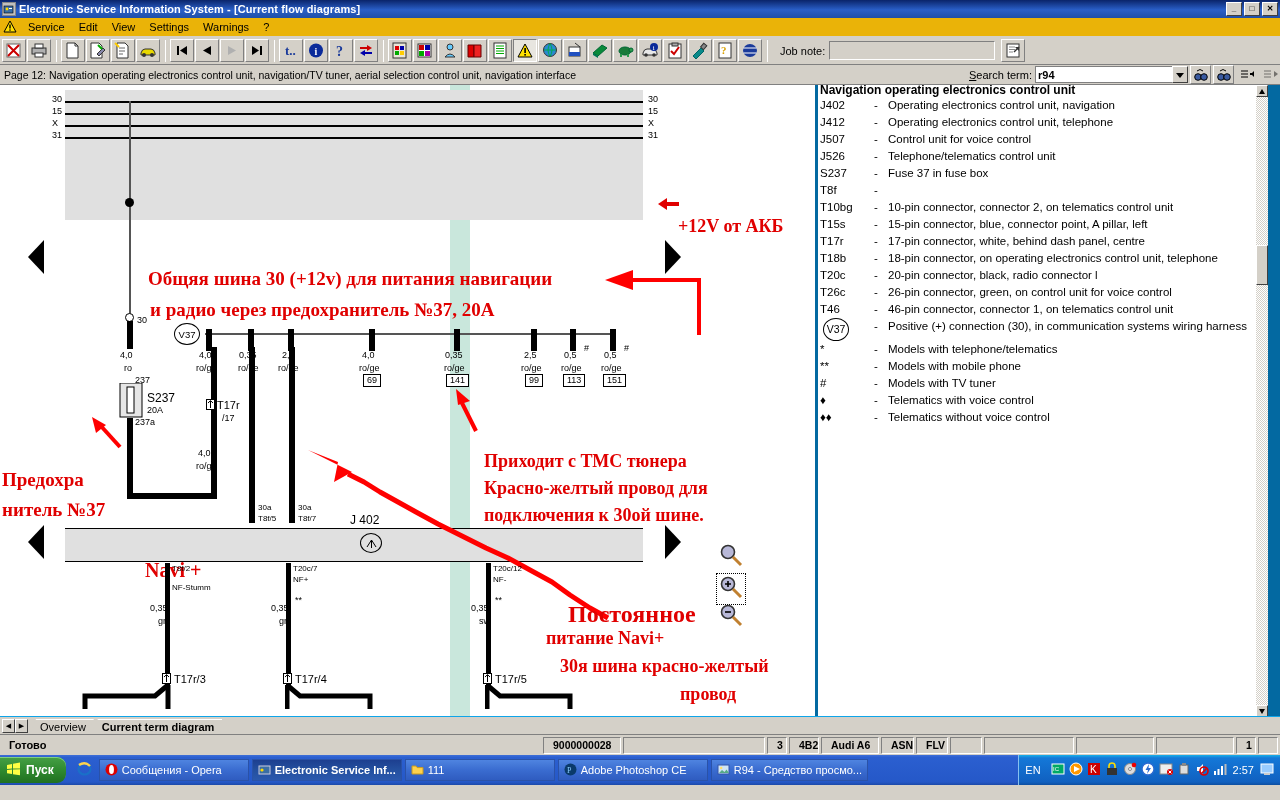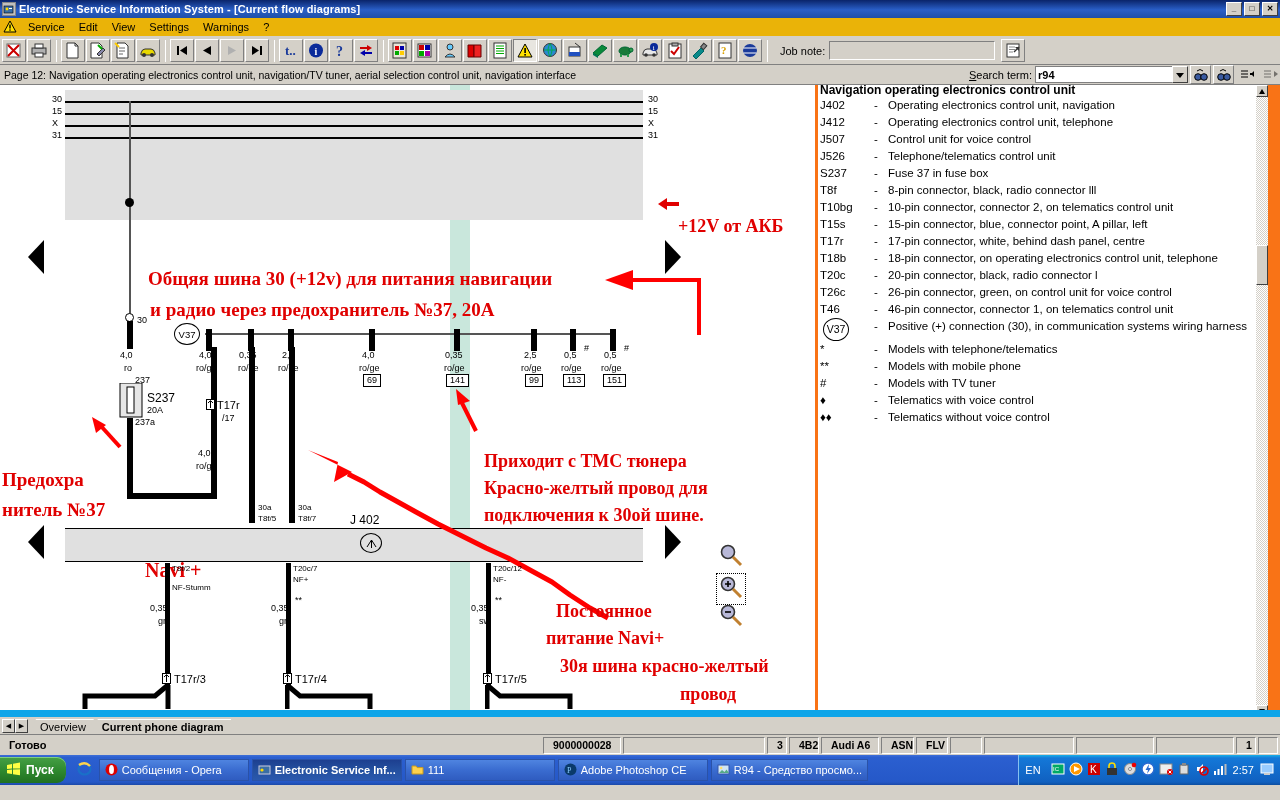--- a/index.html
+++ b/index.html
@@ -102,23 +102,23 @@
     width: 21px; height: 19px; margin-left: 2px;
     background: #d4d0c8;
     border:1px solid #fff; border-right-color:#808080; border-bottom-color:#808080;
     display:flex; align-items:center;justify-content:center;
   }
   .sbtn.flat { border-color: #d4d0c8; }
 
   
   .content {
     position: relative;
-    height: 632px; background: #f97316;
+    height: 632px; background: #0369a1;
     overflow: hidden;
-    border-bottom: 7px solid #0ea5e9;
+    border-bottom: 1px solid #0ea5e9;
   }
   .diagram {
     position: absolute; left:0; top:0; width: 815px; height: 632px;
     background: #fff; overflow: hidden;
   }
   .legend {
     position: absolute; left: 818px; top: 0; width: 450px; height: 632px;
     background: #fff; font-size: 11.5px; overflow: hidden;
   }
   .legend-scroll {
@@ -693,21 +693,21 @@
             <path d="M2 10 L6.5 3 L11 10" stroke="#000" fill="none" stroke-width="1"></path>
             <path d="M6.5 3 L6.5 11" stroke="#000"></path>
           </svg>
       </div>
 
       <svg style="position:absolute; left:290px; top:345px;" width="330" height="200">
         <polyline points="318,188 300,178 280,165 262,152 240,140 218,128 196,118 172,106 148,94 126,82 108,72 90,62 74,52 58,44" stroke="#ff0000" stroke-width="5" fill="none" stroke-linejoin="round"></polyline>
         <polygon points="18,20 62,42 44,52 48,32" fill="#ff0000"></polygon>
       </svg>
 
-      <div class="rt" style="left:556px; top:490px; font-size:18px;">Постоянное</div>
+      <div class="rt" style="left:568px; top:490px; font-size:24px;">Постоянное</div>
       <div class="rt" style="left:546px; top:517px; font-size:18px;">питание Navi+</div>
       <div class="rt" style="left:560px; top:545px; font-size:18px;">30я шина красно-желтый</div>
       <div class="rt" style="left:680px; top:573px; font-size:18px;">провод</div>
 
       <span class="lbl sm" style="left:172px; top:479px;">T8f/2</span>
       <span class="lbl sm" style="left:172px; top:490px;margin-top:8px;">NF-Stumm</span>
       <div class="blk" style="left:165px; top:478px; width:5px; height:125px;"></div>
       <span class="lbl" style="left:150px; top:518px;">0,35</span>
       <span class="lbl" style="left:158px; top:531px;">gr</span>
       <div class="conn" style="left:162px; top:588px;">
@@ -802,21 +802,20 @@
             <div class="leg-desc">Telephone/telematics control unit</div>
           </div>
           <div class="leg-row">
             <div class="leg-key">S237</div>
             <div class="leg-dash">-</div>
             <div class="leg-desc">Fuse 37 in fuse box</div>
           </div>
           <div class="leg-row">
             <div class="leg-key">T8f</div>
             <div class="leg-dash">-</div>
-            <div class="leg-desc">8-pin connector, black, radio connector lll</div>
           </div>
           <div class="leg-row">
             <div class="leg-key">T10bg</div>
             <div class="leg-dash">-</div>
             <div class="leg-desc">10-pin connector, connector 2, on telematics control unit</div>
           </div>
           <div class="leg-row">
             <div class="leg-key">T15s</div>
             <div class="leg-dash">-</div>
             <div class="leg-desc">15-pin connector, blue, connector point, A pillar, left</div>
@@ -893,21 +892,21 @@
       </div>
     </div>
   </div>
 
   <div class="tabsbar">
     <div class="tabnav">
       <div>◀</div>
       <div>▶</div>
     </div>
     <div class="tab">Overview</div>
-    <div class="tab active">Current phone diagram</div>
+    <div class="tab active">Current term diagram</div>
   </div>
 
   <div class="statusbar">
     <div class="sfield plain" style="flex:1; border:0; font-weight:bold; font-size:11px;">Готово</div>
     <div class="sfield" style="width:78px;">9000000028</div>
     <div class="sfield" style="width:142px;"></div>
     <div class="sfield" style="width:18px;">3</div>
     <div class="sfield" style="width:30px;">4B2</div>
     <div class="sfield" style="width:58px;">Audi A6</div>
     <div class="sfield" style="width:33px;">ASN</div>

